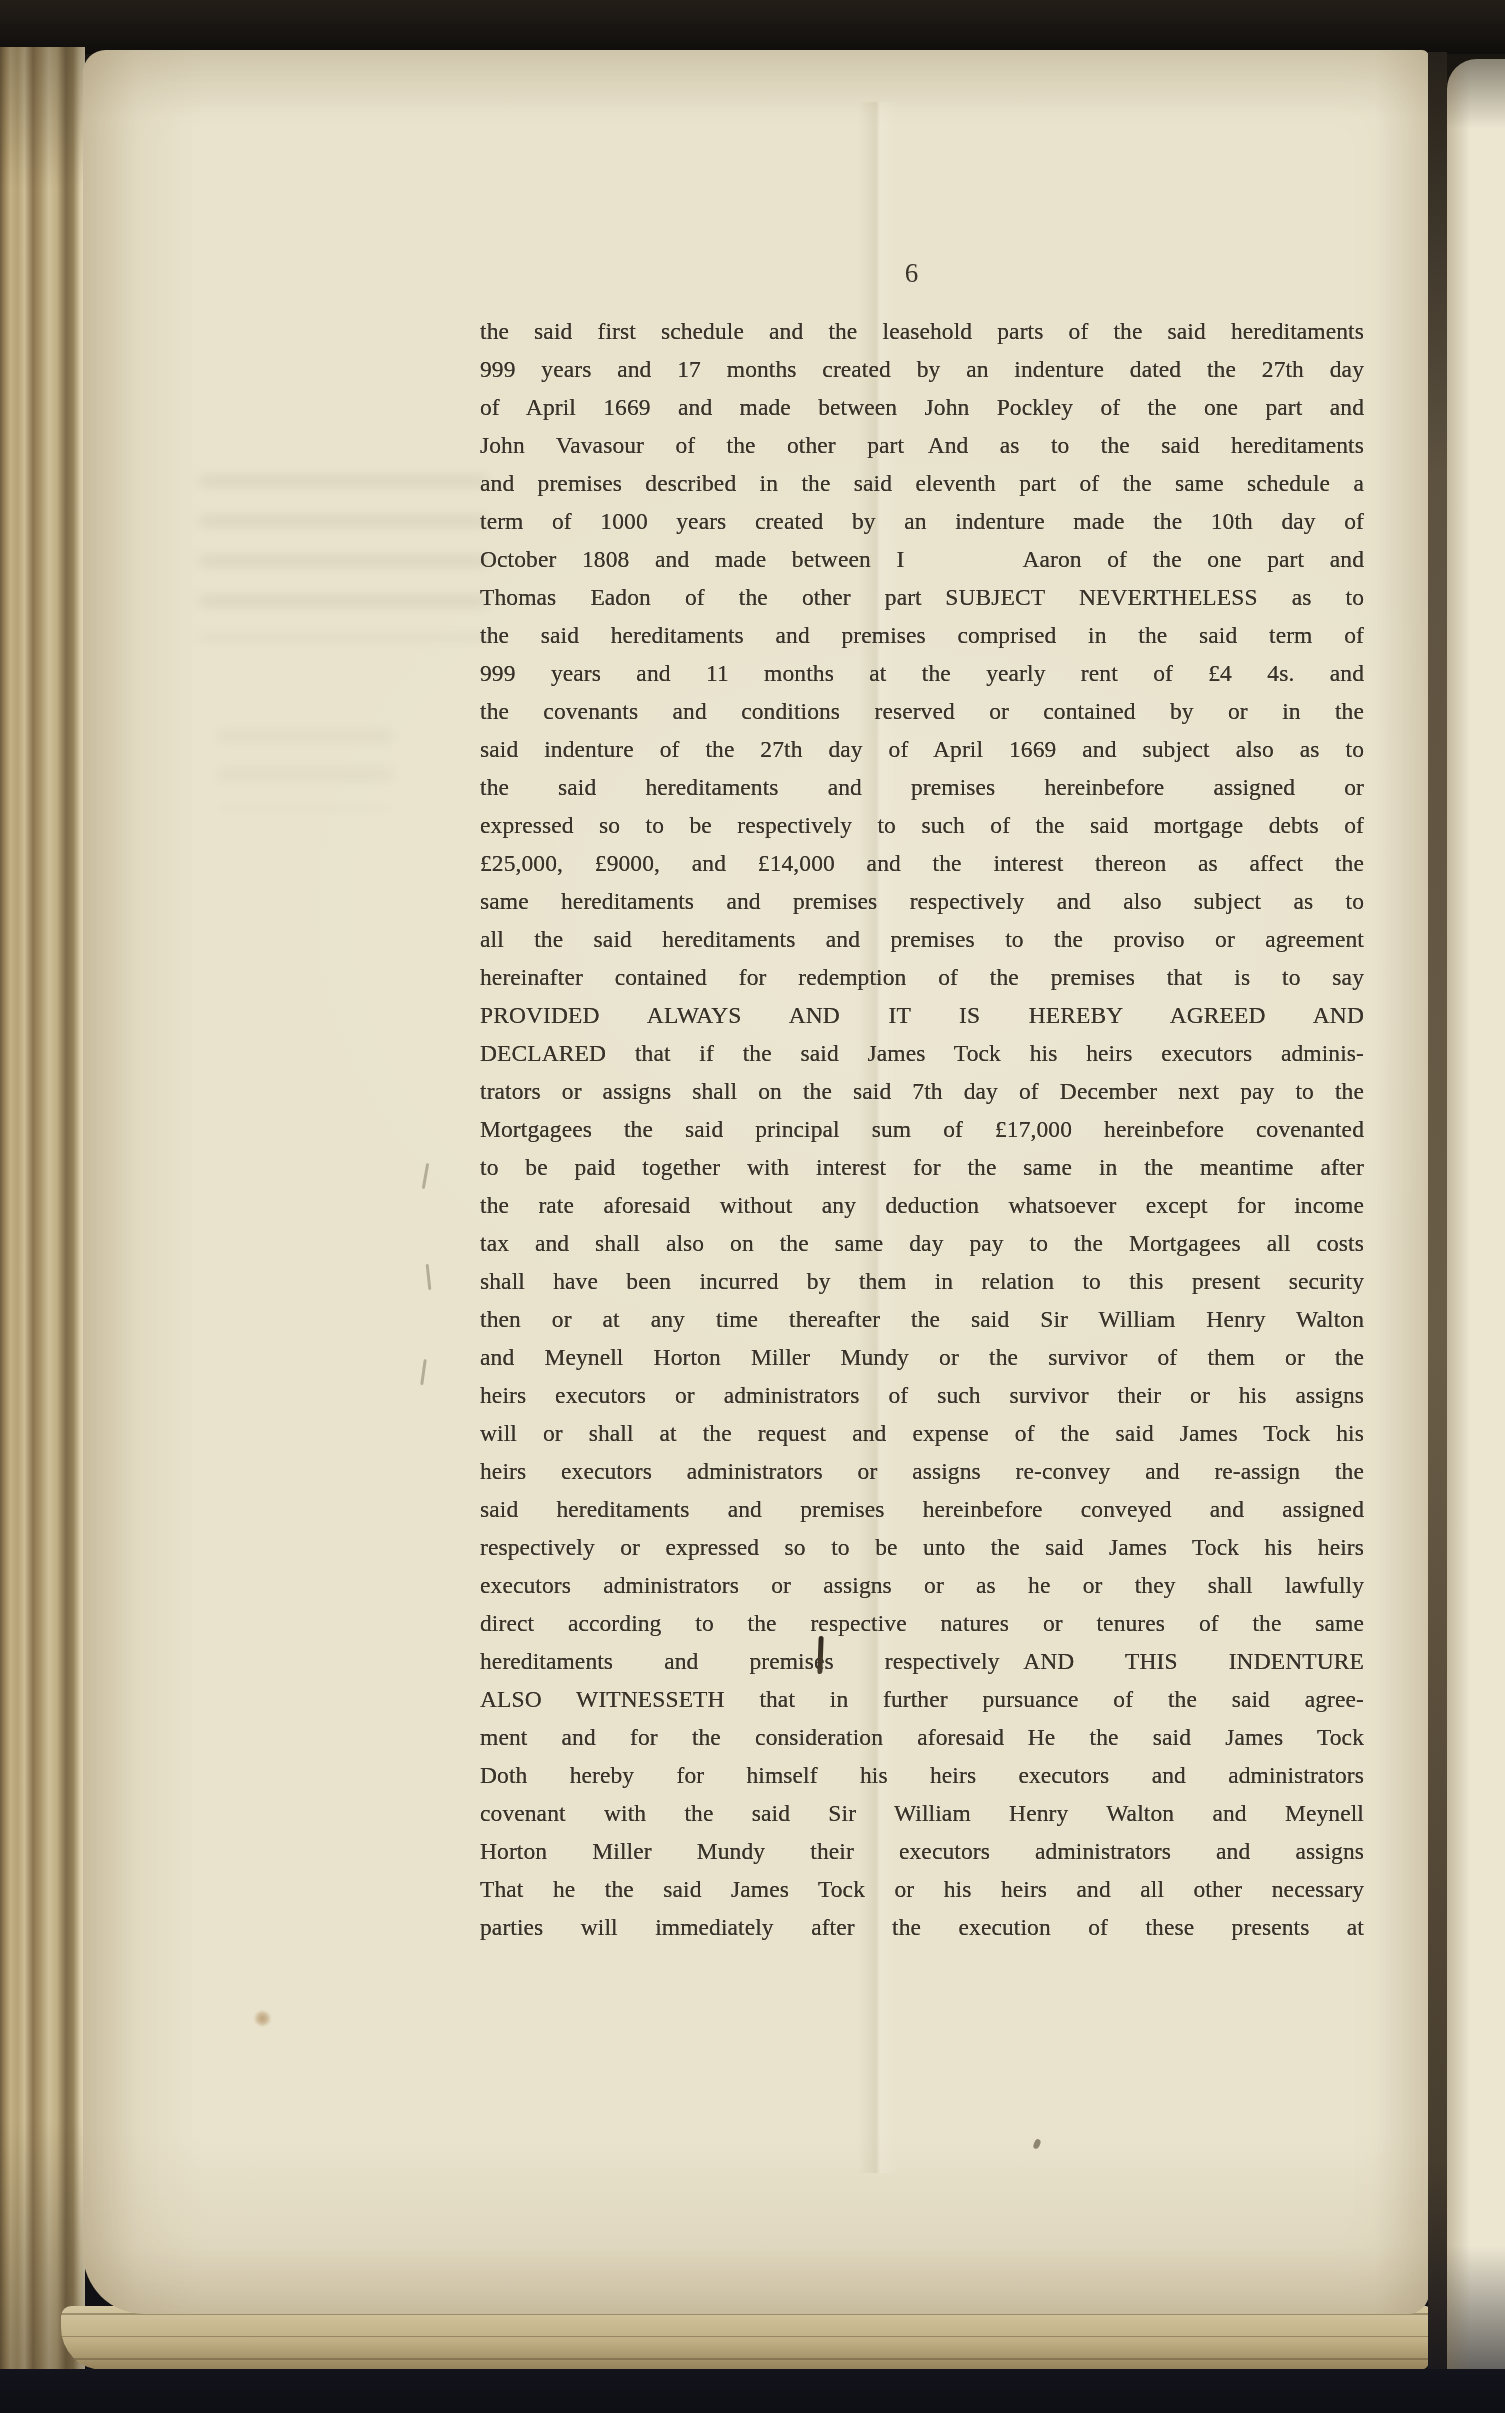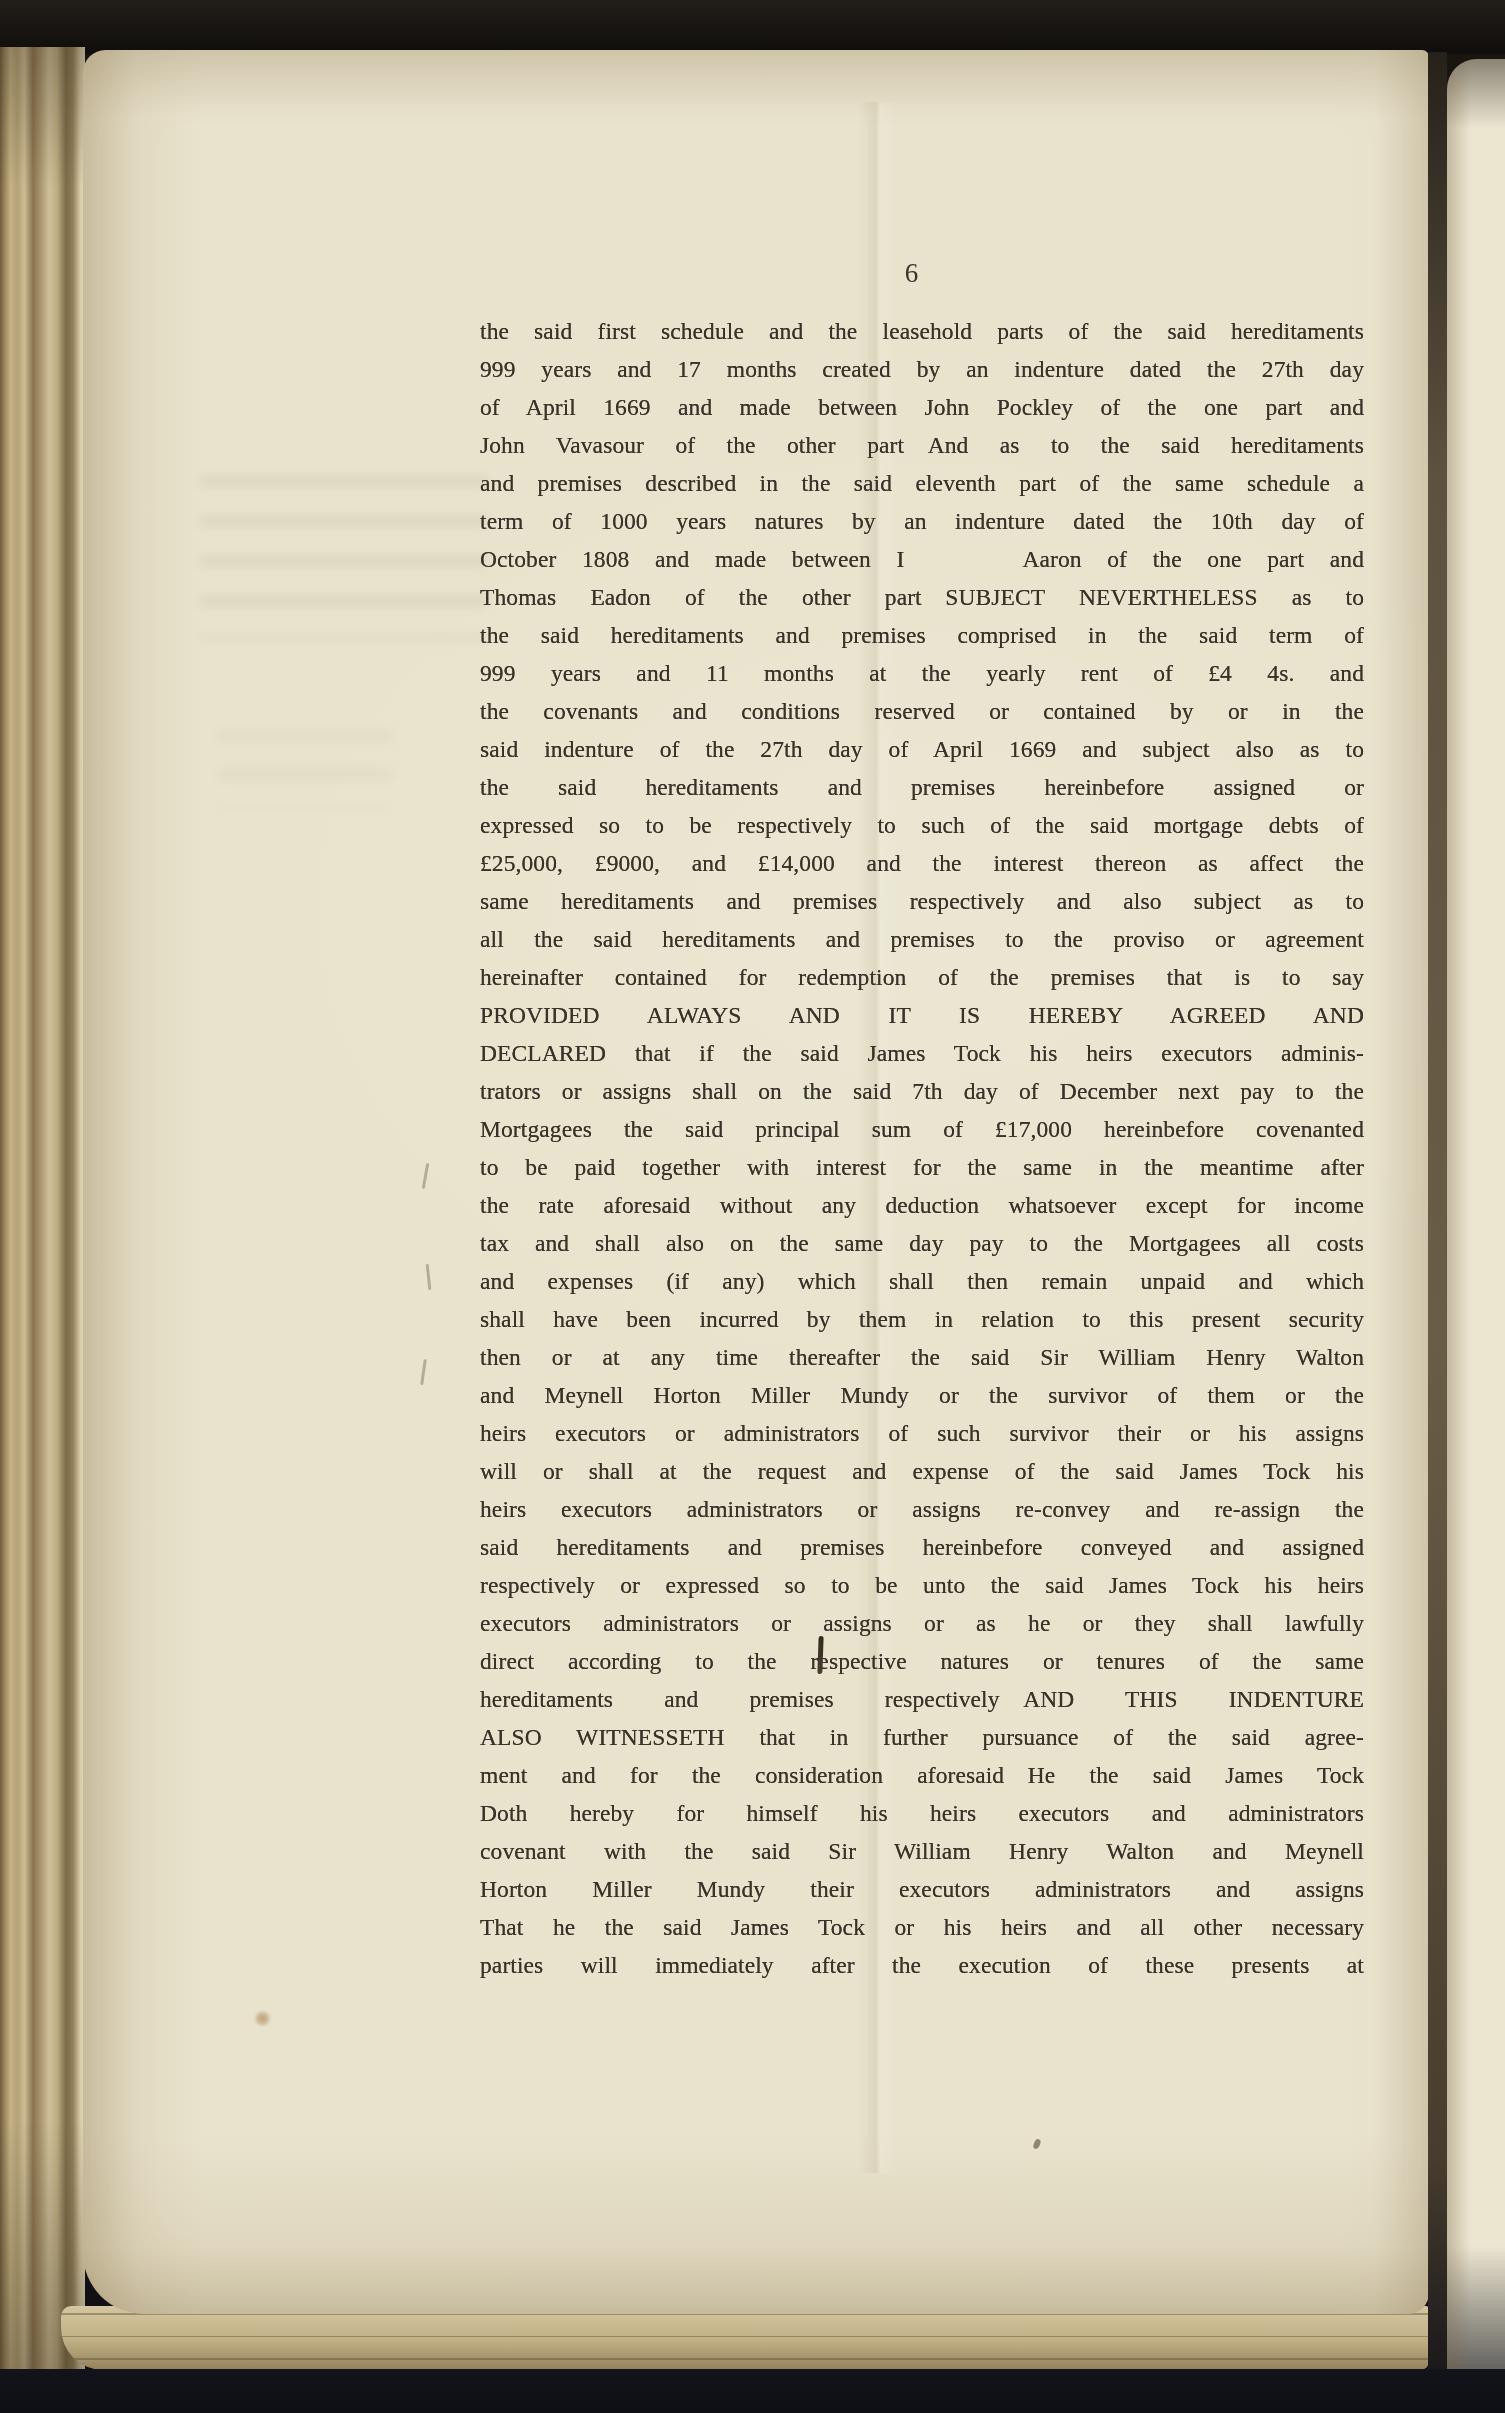--- a/index.html
+++ b/index.html
@@ -97,41 +97,40 @@
   <div class="gap-right"></div>
   <div class="edge-right"></div>
 
   <div class="page-number">6</div>
   <div class="text-block">
       <div class="line">the said first schedule and the leasehold parts of the said hereditaments</div>
       <div class="line">999 years and 17 months created by an indenture dated the 27th day</div>
       <div class="line">of April 1669 and made between John Pockley of the one part and</div>
       <div class="line">John Vavasour of the other part And as to the said hereditaments</div>
       <div class="line">and premises described in the said eleventh part of the same schedule a</div>
-      <div class="line">term of 1000 years natures by an indenture dated the 10th day of</div>
+      <div class="line">term of 1000 years created by an indenture made the 10th day of</div>
       <div class="line">October 1808 and made between I     Aaron of the one part and</div>
       <div class="line">Thomas Eadon of the other part SUBJECT NEVERTHELESS as to</div>
       <div class="line">the said hereditaments and premises comprised in the said term of</div>
       <div class="line">999 years and 11 months at the yearly rent of £4 4s. and</div>
       <div class="line">the covenants and conditions reserved or contained by or in the</div>
       <div class="line">said indenture of the 27th day of April 1669 and subject also as to</div>
       <div class="line">the said hereditaments and premises hereinbefore assigned or</div>
       <div class="line">expressed so to be respectively to such of the said mortgage debts of</div>
       <div class="line">£25,000, £9000, and £14,000 and the interest thereon as affect the</div>
       <div class="line">same hereditaments and premises respectively and also subject as to</div>
       <div class="line">all the said hereditaments and premises to the proviso or agreement</div>
       <div class="line">hereinafter contained for redemption of the premises that is to say</div>
       <div class="line">PROVIDED ALWAYS AND IT IS HEREBY AGREED AND</div>
       <div class="line">DECLARED that if the said James Tock his heirs executors adminis-</div>
       <div class="line">trators or assigns shall on the said 7th day of December next pay to the</div>
       <div class="line">Mortgagees the said principal sum of £17,000 hereinbefore covenanted</div>
       <div class="line">to be paid together with interest for the same in the meantime after</div>
       <div class="line">the rate aforesaid without any deduction whatsoever except for income</div>
       <div class="line">tax and shall also on the same day pay to the Mortgagees all costs</div>
-      <div class="line">and expenses (if any) which shall then remain unpaid and which</div>
       <div class="line">shall have been incurred by them in relation to this present security</div>
       <div class="line">then or at any time thereafter the said Sir William Henry Walton</div>
       <div class="line">and Meynell Horton Miller Mundy or the survivor of them or the</div>
       <div class="line">heirs executors or administrators of such survivor their or his assigns</div>
       <div class="line">will or shall at the request and expense of the said James Tock his</div>
       <div class="line">heirs executors administrators or assigns re-convey and re-assign the</div>
       <div class="line">said hereditaments and premises hereinbefore conveyed and assigned</div>
       <div class="line">respectively or expressed so to be unto the said James Tock his heirs</div>
       <div class="line">executors administrators or assigns or as he or they shall lawfully</div>
       <div class="line">direct according to the respective natures or tenures of the same</div>

